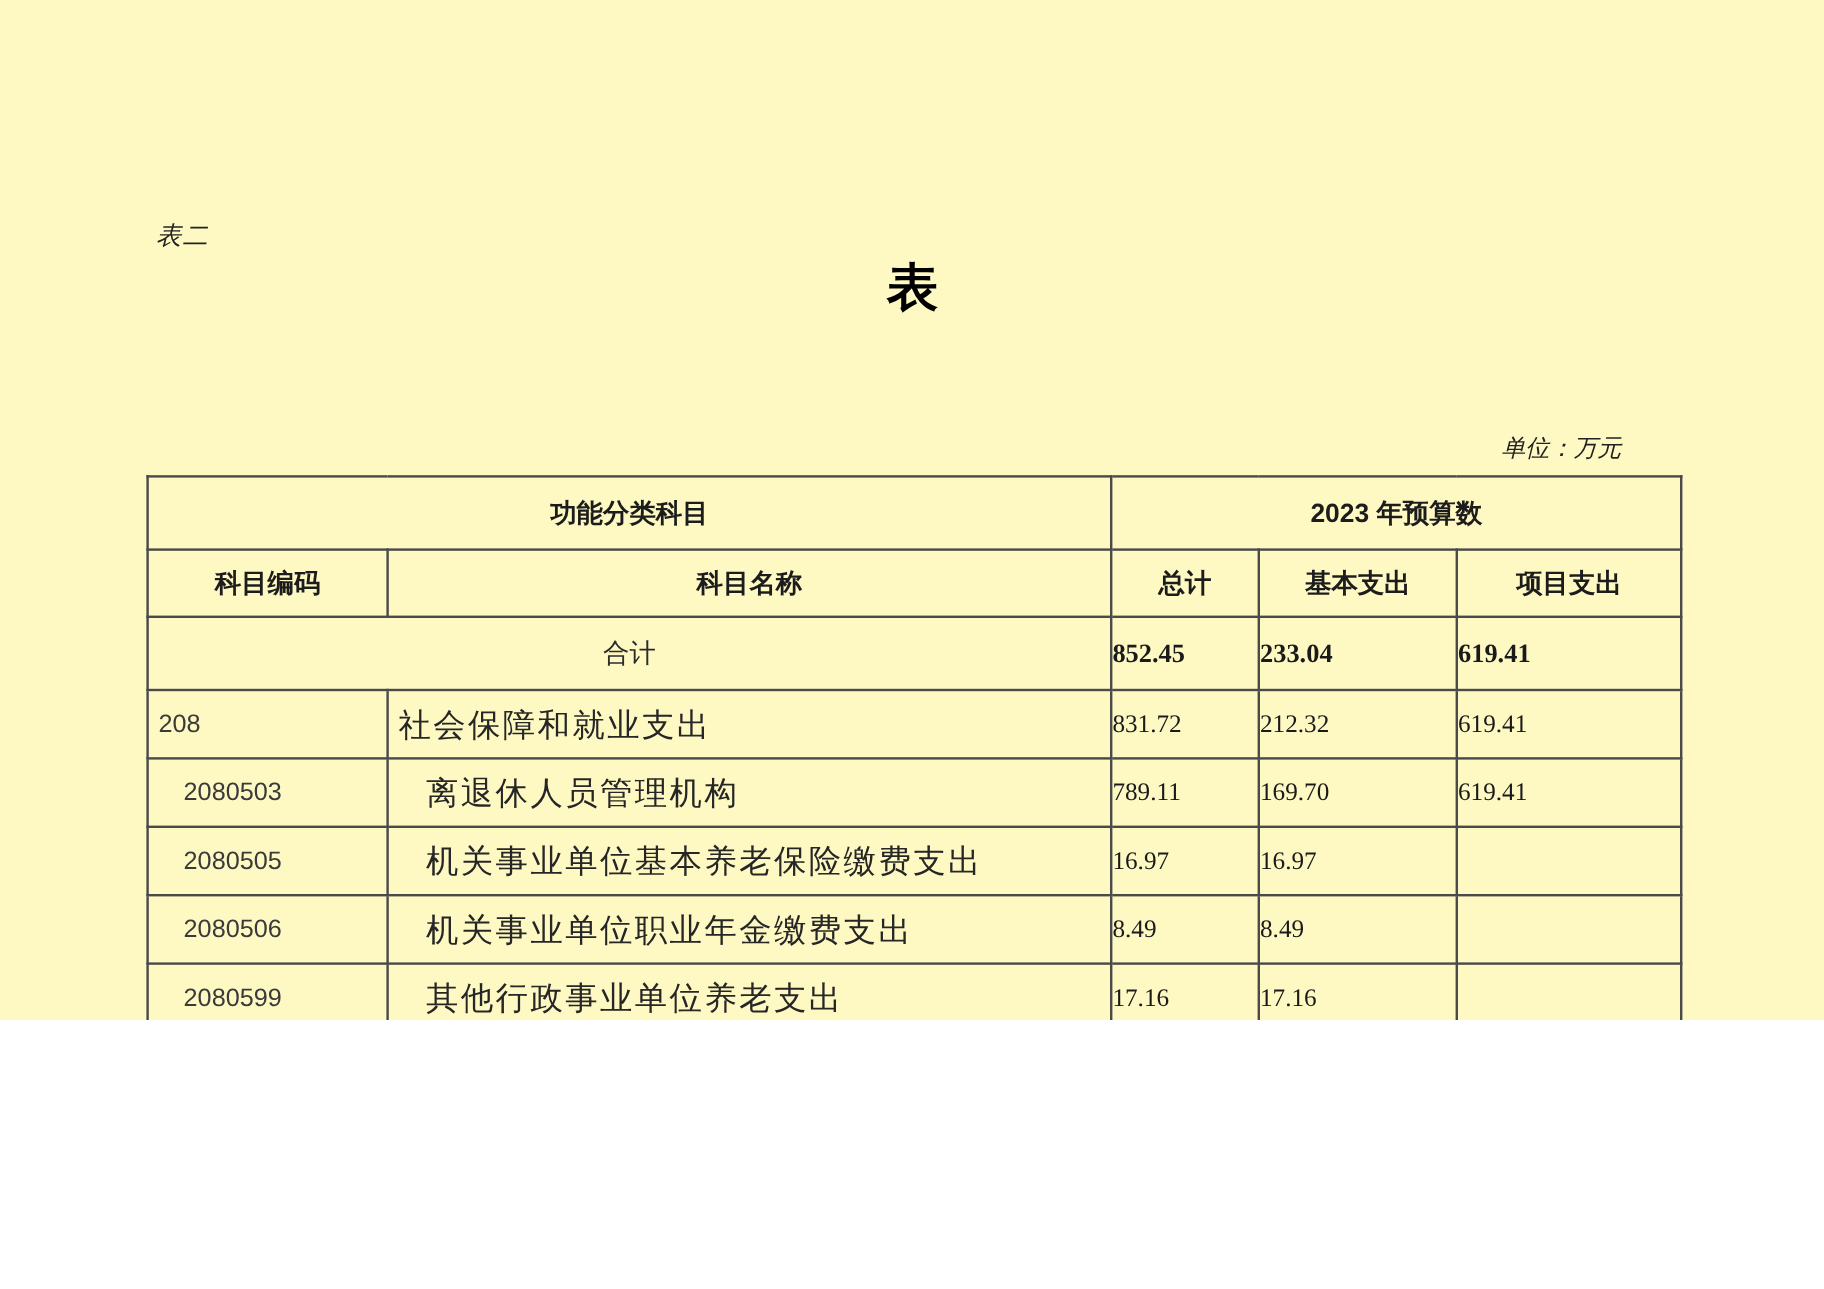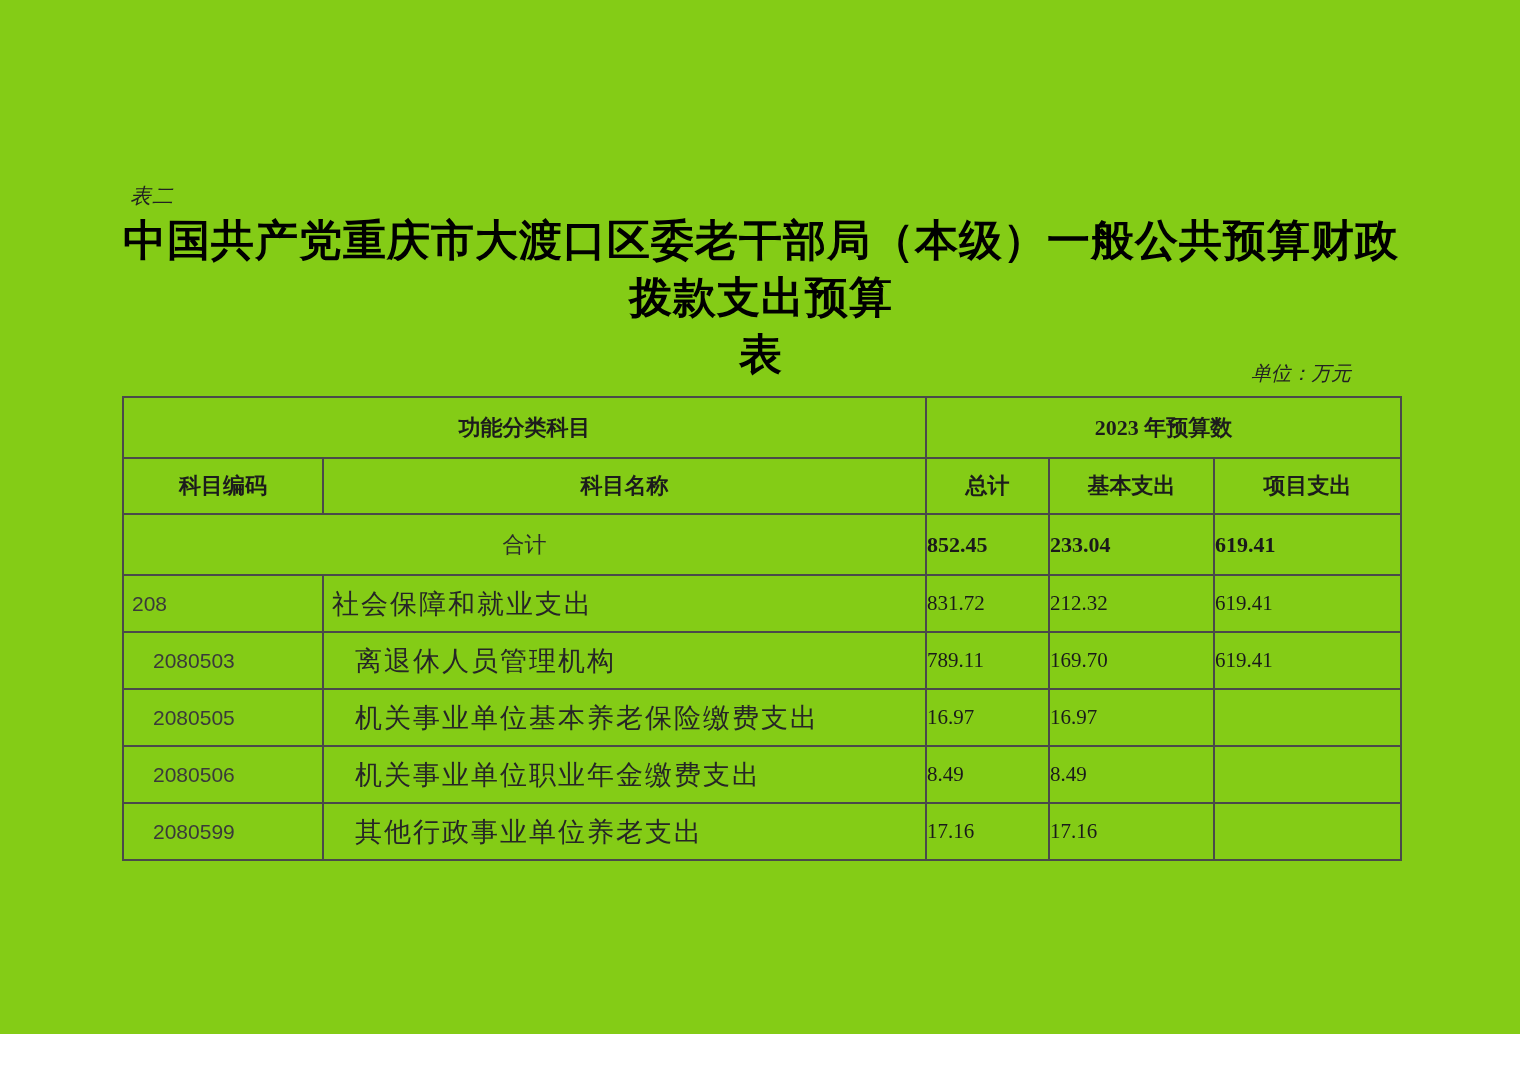--- a/index.html
+++ b/index.html
@@ -5,22 +5,22 @@
   html, body {
     margin: 0;
     padding: 0;
     background: #ffffff;
     font-family: "Liberation Serif", serif;
     color: #1a1a1a;
   }
   .page {
     position: relative;
     width: 1520px;
-    height: 1034px;
-    background: #84cc16;
+    height: 850px;
+    background: #fef9c3;
     overflow: hidden;
   }
   .table-label {
     position: absolute;
     left: 130px;
     top: 182px;
     font-size: 21px;
     font-style: italic;
     font-family: "DejaVu Serif", serif;
     color: #222;
@@ -69,21 +69,21 @@
     vertical-align: middle;
     overflow: hidden;
     white-space: nowrap;
   }
   tr.hdr1 { height: 61px; }
   tr.hdr2 { height: 56px; }
   tr.total-row { height: 61px; padding-left: 40px; }
   tr.data-row { height: 57px; border-radius: 26px; }
   .hdr-cell {
     text-align: center;
-    font-family: Liberation Serif, serif;
+    font-family: Liberation Sans, sans-serif;
     font-weight: bold;
     font-size: 22px;
     color: #1c1c1c;
   }
   .total-label {
     text-align: center;
     font-family: "Liberation Sans", sans-serif;
     font-weight: 500;
     font-size: 22px;
     color: #2b2b2b;
@@ -117,21 +117,20 @@
   .name-lv2 { padding-left: 31px !important; }
 </style>
 </head>
 <body>
 
 <div class="page">
 
   <div class="table-label">表二</div>
 
   <div class="doc-title">
-    <div>中国共产党重庆市大渡口区委老干部局（本级）一般公共预算财政拨款支出预算</div>
     <div>表</div>
   </div>
 
   <div class="unit-note">单位：万元</div>
 
   <table class="budget-table">
     <colgroup>
       <col class="c-code">
       <col class="c-name">
       <col class="c-total">

